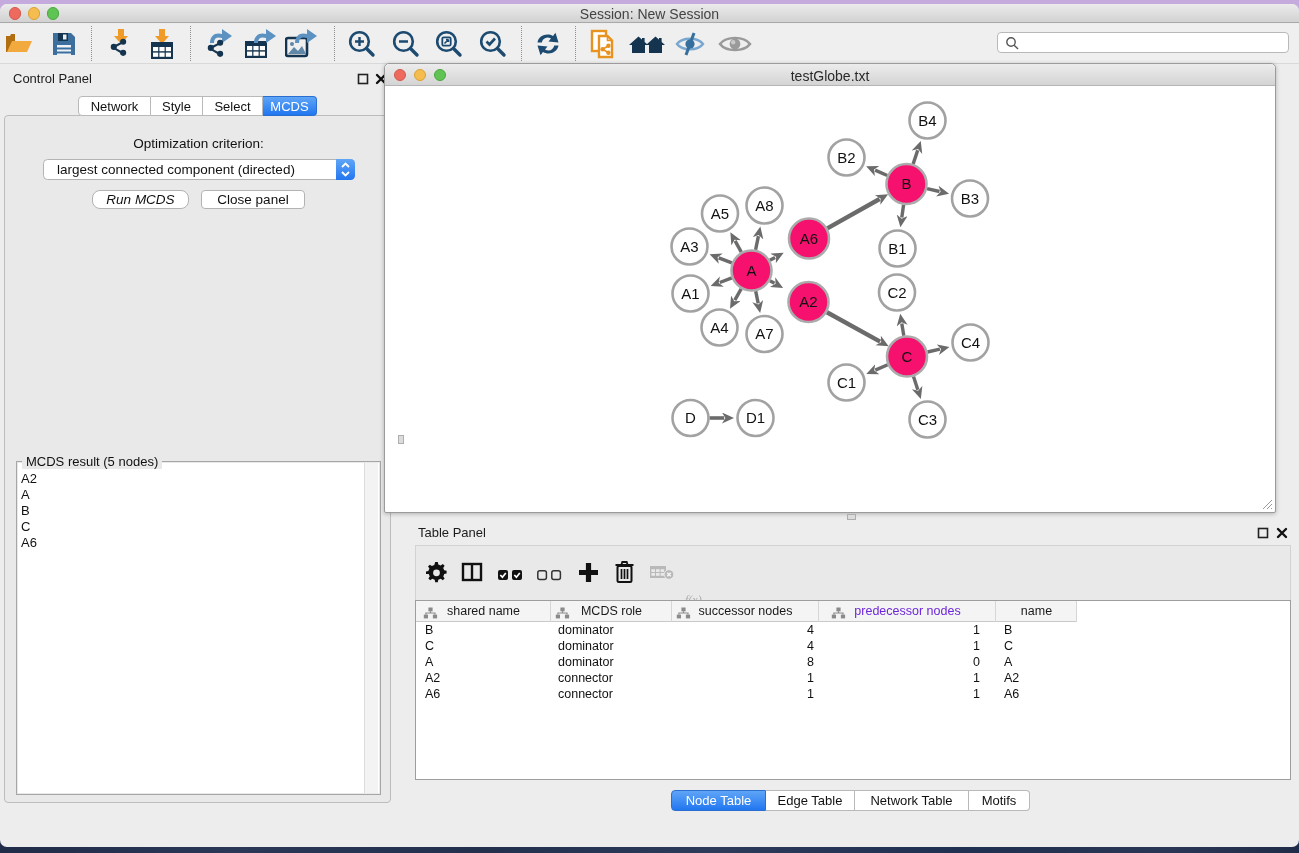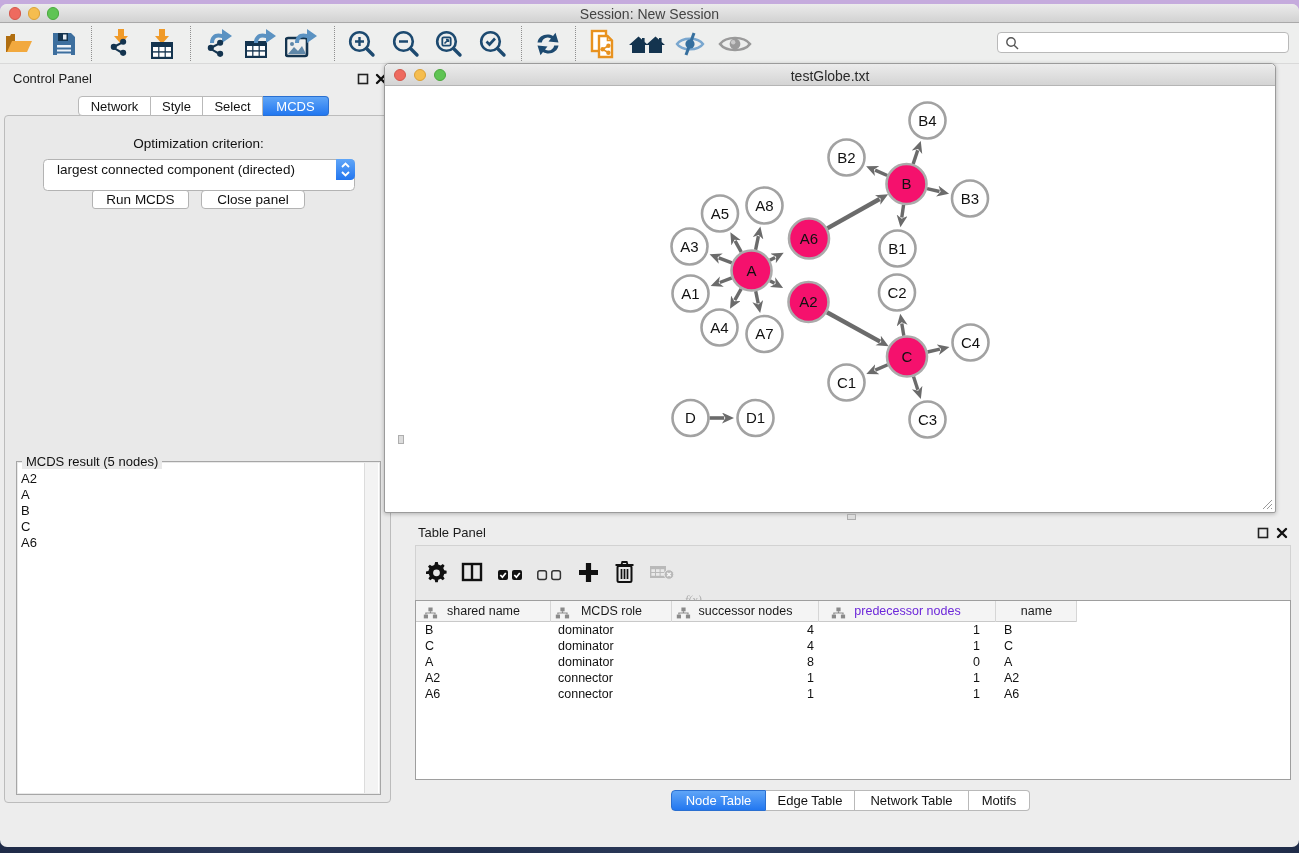--- a/index.html
+++ b/index.html
@@ -226,33 +226,33 @@
         <rect x="1.5" y="1.5" width="9" height="9" fill="none" stroke="#222" stroke-width="1.6"></rect>
       </svg>
     <svg class="abs" style="left:375px; top:13px;" width="12" height="12">
         <path d="M2 2 L10 10 M10 2 L2 10" stroke="#111" stroke-width="2.4" stroke-linecap="round"></path>
       </svg>
     <div class="abs" style="left:4px; top:55px; width:387px; height:688px; background:#e9e9e9; border:1px solid #bcbcbc; border-radius:4px;"></div>
     <div class="abs" style="left:78px; top:36px; height:20px; display:flex; font-size:13px;">
       <div style="width:73px; background:#fff; border:1px solid #b9b9b9; border-radius:4px 0 0 4px; text-align:center; line-height:19px; color:#111;">Network</div>
       <div style="width:52px; background:#fff; border:1px solid #b9b9b9; border-left:none; text-align:center; line-height:19px; color:#111;">Style</div>
       <div style="width:60px; background:#fff; border:1px solid #b9b9b9; border-left:none; text-align:center; line-height:19px; color:#111;">Select</div>
-      <div style="width:66px; background:linear-gradient(#5fa5f7,#2277f0); border:1px solid #2a6fd0; border-left:none; border-radius:0 4px 4px 0; text-align:center; line-height:19px; color:#fff;">MCDS</div>
+      <div style="width:54px; background:linear-gradient(#5fa5f7,#2277f0); border:1px solid #2a6fd0; border-left:none; border-radius:0 4px 4px 0; text-align:center; line-height:19px; color:#fff;">MCDS</div>
     </div>
     <div class="abs" style="left:0; top:76px; width:397px; text-align:center; font-size:13.5px; color:#111;">Optimization criterion:</div>
-    <div class="abs" style="left:43px; top:99px; width:312px; height:32px; background:#fff; border:1px solid #b3b3b3; border-radius:4.5px;">
+    <div class="abs" style="left:43px; top:99px; width:312px; height:21px; background:#fff; border:1px solid #b3b3b3; border-radius:4.5px;">
       <div style="position:absolute; left:13px; top:2px; font-size:13.5px; color:#111;">largest connected component (directed)</div>
       <div style="position:absolute; right:-1px; top:-1px; width:19px; height:21px; background:linear-gradient(#60a6f8,#2376ef); border-radius:0 4.5px 4.5px 0;">
         <svg width="19" height="21" viewBox="0 0 19 21">
             <path d="M6 8 L9.5 4.5 L13 8" fill="none" stroke="#fff" stroke-width="1.8"></path>
             <path d="M6 13 L9.5 16.5 L13 13" fill="none" stroke="#fff" stroke-width="1.8"></path>
           </svg>
       </div>
     </div>
-    <div class="abs" style="left:92px; top:130px; width:97px; height:19px; background:#fff; border:1px solid #b3b3b3; border-radius:3px; text-align:center; line-height:18px; font-size:13.5px; color:#111;">Run MCDS</div>
+    <div class="abs" style="left:92px; top:130px; width:97px; height:19px; background:#fff; border:1px solid #b3b3b3; border-radius:8px; text-align:center; line-height:18px; font-size:13.5px; color:#111;font-style:italic;">Run MCDS</div>
     <div class="abs" style="left:201px; top:130px; width:104px; height:19px; background:#fff; border:1px solid #b3b3b3; border-radius:4px; text-align:center; line-height:18px; font-size:13.5px; color:#111;">Close panel</div>
     <div class="abs" style="left:16px; top:401px; width:365px; height:334px; border:1px solid #a6a6a6;">
       <div style="position:absolute; left:1px; top:1px; right:1px; bottom:1px; background:#fff;"></div>
       <div style="position:absolute; right:2px; top:1px; width:14px; bottom:1px; background:#f3f3f3; border-left:1px solid #dcdcdc;"></div>
       <div style="position:absolute; left:5px; top:-8px; background:#e9e9e9; padding:0 4px; font-size:13px; color:#111;">MCDS result (5 nodes)</div>
       <div style="position:absolute; left:4px; top:9px; font-size:13px; color:#111; line-height:16px;">A2<br>A<br>B<br>C<br>A6</div>
     </div>
   </div>
 
   <div class="abs" style="left:384px; top:59px; width:892px; height:450px; background:#fff; border:1px solid #9b9b9b; border-radius:5px 5px 2px 2px; box-shadow:0 1px 4px rgba(0,0,0,0.25);">

